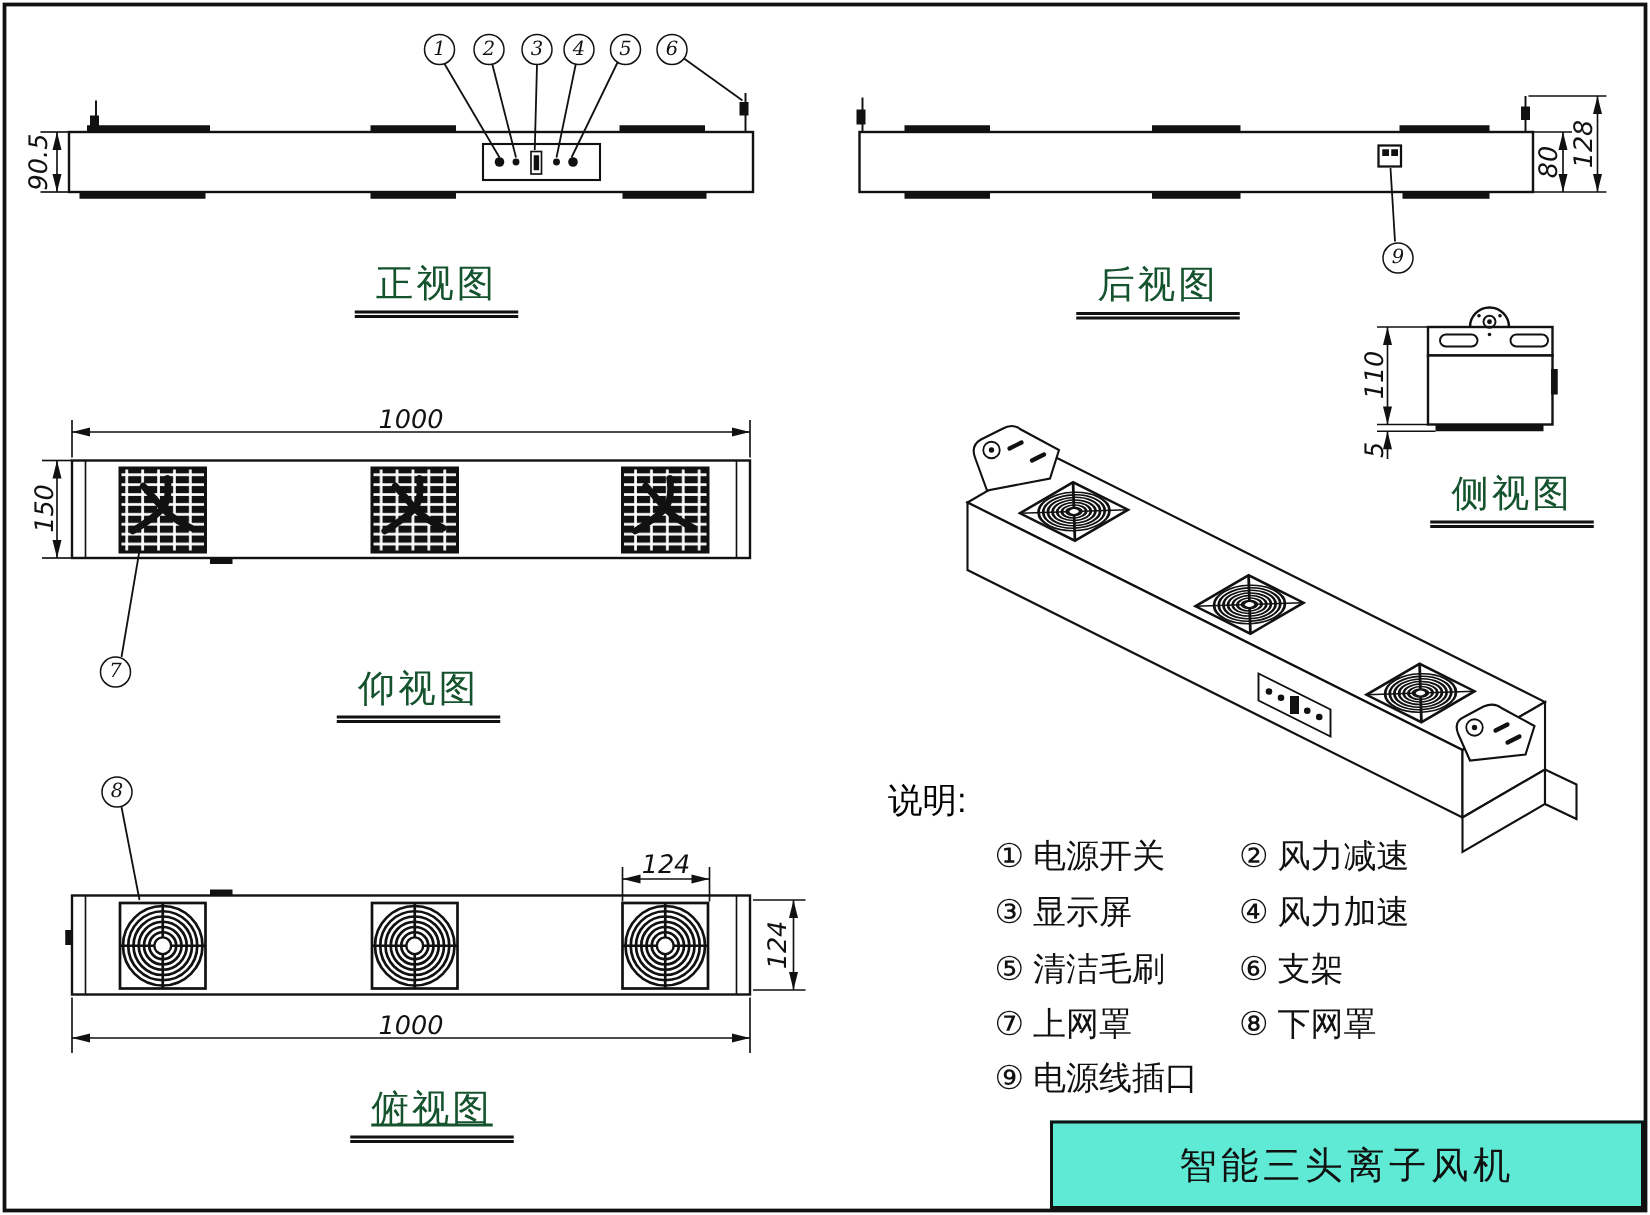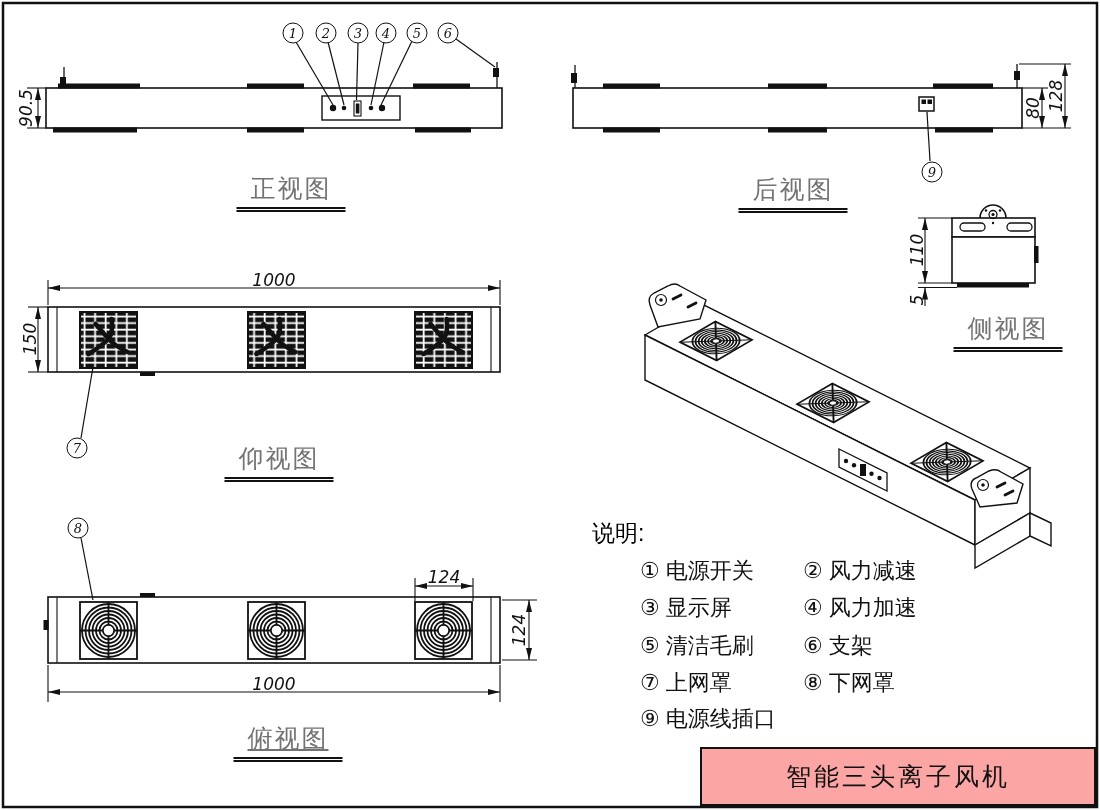--- a/index.html
+++ b/index.html
@@ -1,37 +1,37 @@
 <!DOCTYPE html>
 <html><head>
 <meta charset="utf-8">
 <style>
   html,body{margin:0;padding:0;}
   body{width:1100px;height:810px;position:relative;background:#fff;
        font-family:"Liberation Sans",sans-serif;color:#111;overflow:hidden;}
   svg{position:absolute;left:0;top:0;}
   
   .view-label{position:absolute;transform:translateX(-50%);font-size:25px;letter-spacing:2px;
-      color:#737373;border-bottom:5px double #111;padding:0 14px 2px 14px;white-space:nowrap;}
+      color:#14532d;border-bottom:5px double #111;padding:0 14px 2px 14px;white-space:nowrap;}
   
   .dimh,.dimv{position:absolute;font:italic 17px "DejaVu Sans",sans-serif;color:#111;white-space:nowrap;}
   .dimh{transform:translate(-50%,-50%);}
   .dimv{transform:translate(-50%,-50%) rotate(-90deg);}
   
   .callout{position:absolute;width:21px;height:21px;border:1.7px solid #111;border-radius:50%;
       transform:translate(-50%,-50%);display:flex;align-items:center;justify-content:center;
       font:italic 13px "DejaVu Serif",serif;background:#fff;box-sizing:border-box;}
   
   .legend-head{position:absolute;font-size:23px;color:#000000;}
-  .legend-item{position:absolute;font-size:22px;color:#111;white-space:nowrap;}
+  .legend-item{position:absolute;font-size:22px;color:#111;white-space:nowrap;margin-left:23px;}
   .legend-item .num{margin-right:6px;}
   
   .titleblock{position:absolute;left:700px;top:747px;width:396px;height:59px;
       border:2.2px solid #111;box-sizing:border-box;display:flex;align-items:center;
-      justify-content:center;font-size:25px;letter-spacing:3px;background:#fca5a5;}
+      justify-content:center;font-size:25px;letter-spacing:3px;background:#5eead4;}
 </style>
 </head>
 <body>
 
 <svg width="1100" height="810" viewBox="0 0 1100 810">
   <defs>
     <marker id="arr" viewBox="0 0 14 8" markerWidth="14" markerHeight="8" refX="13" refY="4" orient="auto-start-reverse" markerUnits="userSpaceOnUse">
       <path d="M13,4 L1,1 L1,7 Z" fill="#111"></path>
     </marker>
     <pattern id="mesh" width="10.6" height="6.6" patternUnits="userSpaceOnUse">
@@ -290,21 +290,21 @@
       <circle cx="846" cy="461" r="2.2" fill="#111" stroke="none"></circle>
       <circle cx="854" cy="465.2" r="2.2" fill="#111" stroke="none"></circle>
       <rect x="860" y="464" width="6" height="12" fill="#111" stroke="none"></rect>
       <circle cx="871.5" cy="473.8" r="2.2" fill="#111" stroke="none"></circle>
       <circle cx="879.5" cy="478" r="2.2" fill="#111" stroke="none"></circle>
     </g>
   </g>
 </svg>
 
 <div class="view-label" style="left:291px;top:172px;">正视图</div>
-<div class="view-label" style="left:793px;top:173px;">后视图</div>
+<div class="view-label" style="left:772px;top:173px;">后视图</div>
 <div class="view-label" style="left:1008px;top:312px;">侧视图</div>
 <div class="view-label" style="left:279px;top:442px;">仰视图</div>
 <div class="view-label" style="left:288px;top:722px;text-decoration:underline;">俯视图</div>
 
 <div class="dimv" style="left:26px;top:108px;">90.5</div>
 <div class="dimv" style="left:1033px;top:108px;">80</div>
 <div class="dimv" style="left:1056px;top:96px;">128</div>
 <div class="dimv" style="left:917px;top:250px;">110</div>
 <div class="dimv" style="left:917px;top:300px;">5</div>
 <div class="dimv" style="left:30px;top:339px;">150</div>

